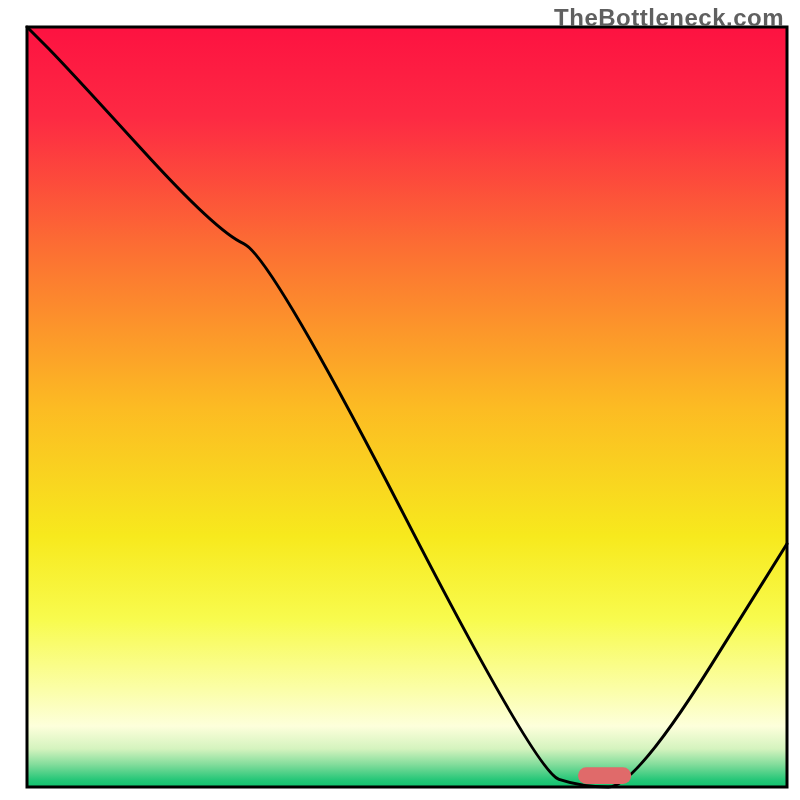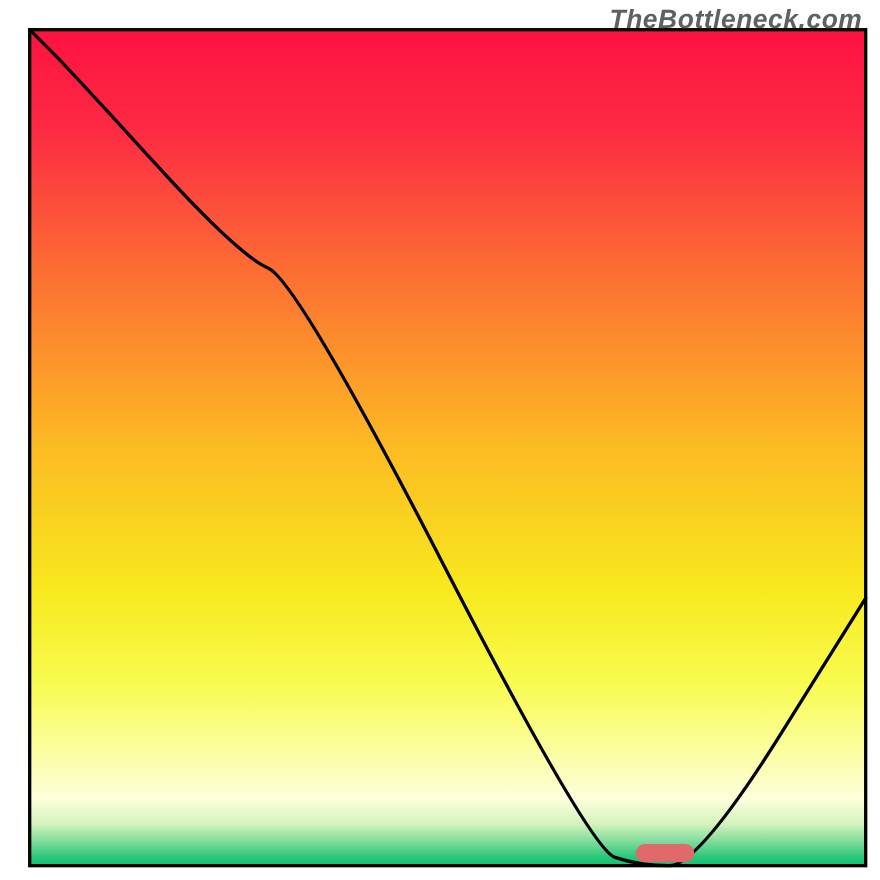--- a/index.html
+++ b/index.html
@@ -8,21 +8,20 @@
     width: 800px;
     height: 800px;
     overflow: hidden;
     background: #ffffff;
     font-family: Arial, Helvetica, sans-serif;
   }
   .frame {
     position: relative;
     width: 800px;
     height: 800px;
-    font-style: italic;
   }
   .watermark {
     position: absolute;
     top: 4px;
     right: 16px;
     color: #606060;
     font-size: 24px;
     font-weight: 600;
     letter-spacing: 0.5px;
     z-index: 20;

